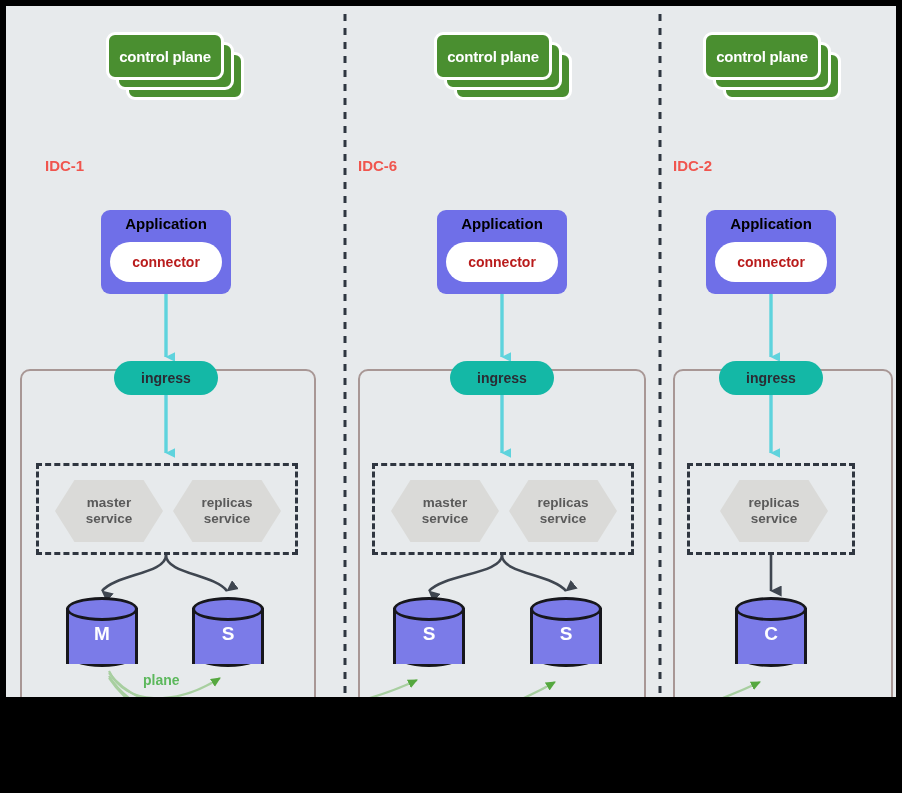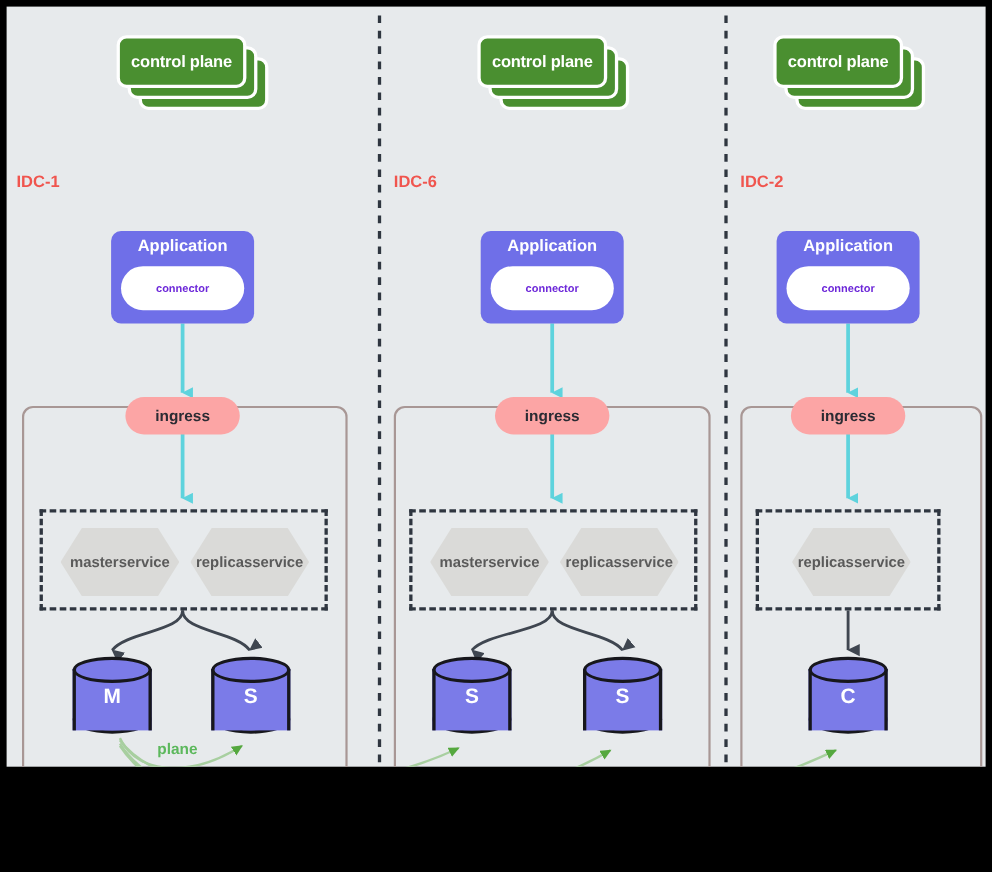--- a/index.html
+++ b/index.html
@@ -87,58 +87,58 @@
     height: 84px;
     background: #6f6fe8;
     border-radius: 9px;
     box-sizing: border-box;
   }
   .app-title {
     position: absolute;
     left: 0; top: 5px;
     width: 130px;
     text-align: center;
-    color: #ffffff;
+    color: #000000;
     font-size: 15px;
     font-weight: bold;
     white-space: nowrap;
   }
   .app-connector {
     position: absolute;
     left: 9px;
     top: 32px;
     width: 112px;
     height: 40px;
     background: #ffffff;
     border-radius: 20px;
     display: flex;
     align-items: center;
     justify-content: center;
-    color: #6d28d9;
-    font-size: 10px;
+    color: #b91c1c;
+    font-size: 14px;
     font-weight: bold;
     white-space: nowrap;
     box-sizing: border-box;
   }
 
   
   .cluster-box {
     position: absolute;
     border: 2px solid #a89795;
     border-radius: 10px;
     box-sizing: border-box;
     background: transparent;
   }
 
   
   .ingress-pill {
     position: absolute;
     width: 104px;
     height: 34px;
-    background: #fca5a5;
+    background: #14b8a6;
     border-radius: 17px;
     display: flex;
     align-items: center;
     justify-content: center;
     color: #2b2b33;
     font-size: 14px;
     font-weight: bold;
     white-space: nowrap;
     box-sizing: border-box;
   }
@@ -152,21 +152,21 @@
   }
 
   
   .hexagon {
     position: absolute;
     width: 108px;
     height: 62px;
     background: #dadad8;
     clip-path: polygon(18% 0%, 82% 0%, 100% 50%, 82% 100%, 18% 100%, 0% 50%);
     display: flex;
-    flex-direction: row;
+    flex-direction: column;
     align-items: center;
     justify-content: center;
     color: #5a5a5a;
     font-size: 13.5px;
     font-weight: bold;
     line-height: 1.22;
     text-align: center;
     white-space: nowrap;
   }
 
@@ -319,21 +319,21 @@
       </g>
     </svg>
 
     <div class="cp-stack" style="left:100px; top:26px;">
       <div class="cp-card c3"></div>
       <div class="cp-card c2"></div>
       <div class="cp-card c1"></div>
       <div class="cp-label">control plane</div>
     </div>
 
-    <div class="idc-label" style="left:9px; top:151px;">IDC-1</div>
+    <div class="idc-label" style="left:39px; top:151px;">IDC-1</div>
 
     <div class="cluster-box" style="left:14px; top:363px; width:296px; height:400px;"></div>
 
     <div class="app-box" style="left:95px; top:204px;">
       <div class="app-title">Application</div>
       <div class="app-connector">connector</div>
     </div>
 
     <div class="ingress-pill" style="left:108px; top:355px;">ingress</div>
 

